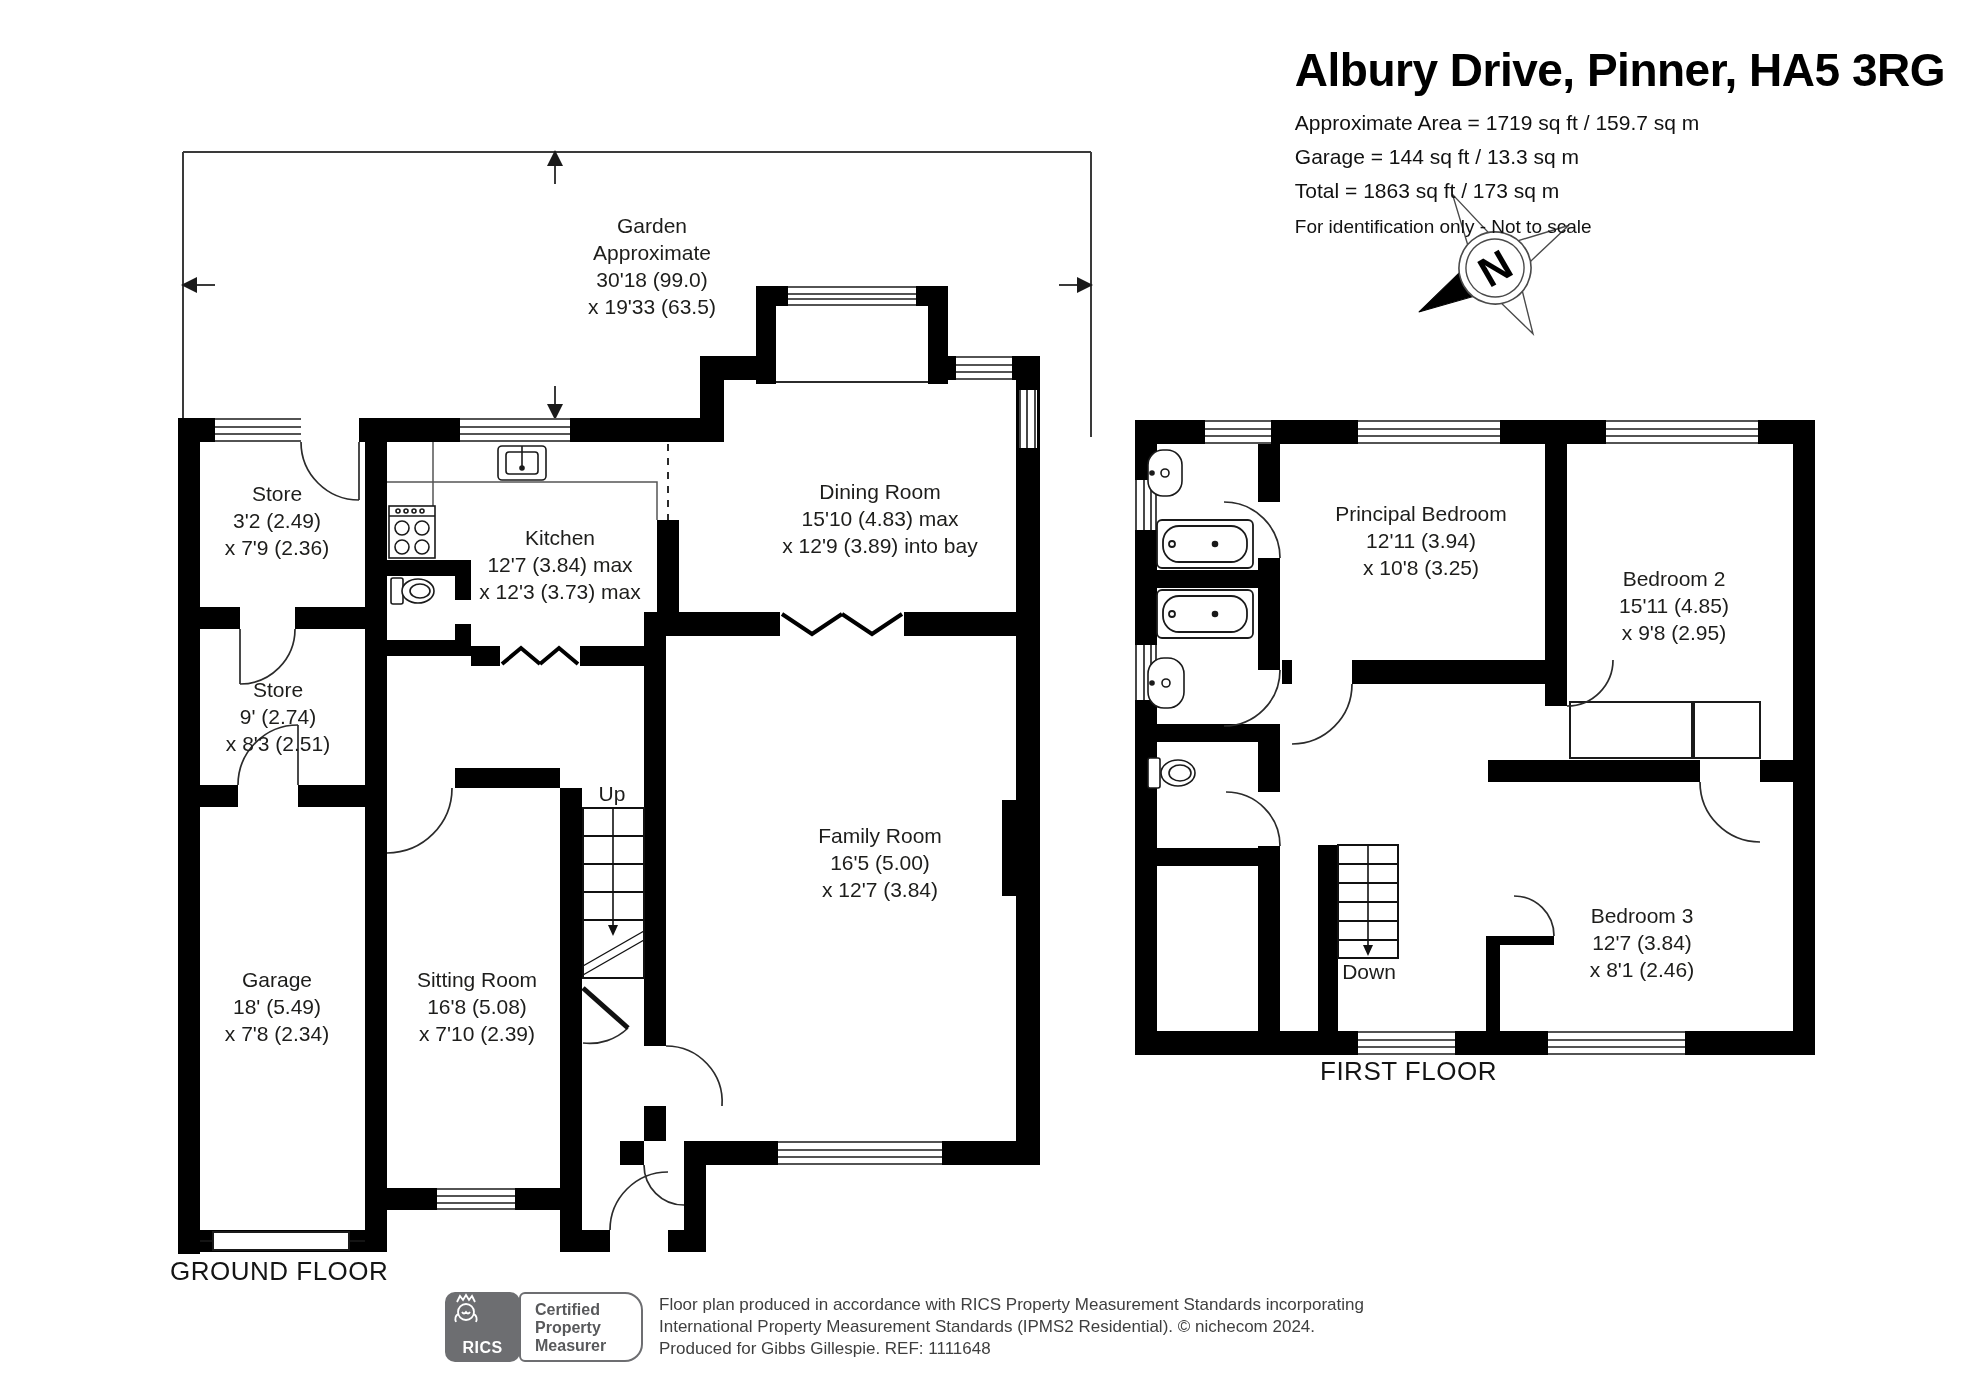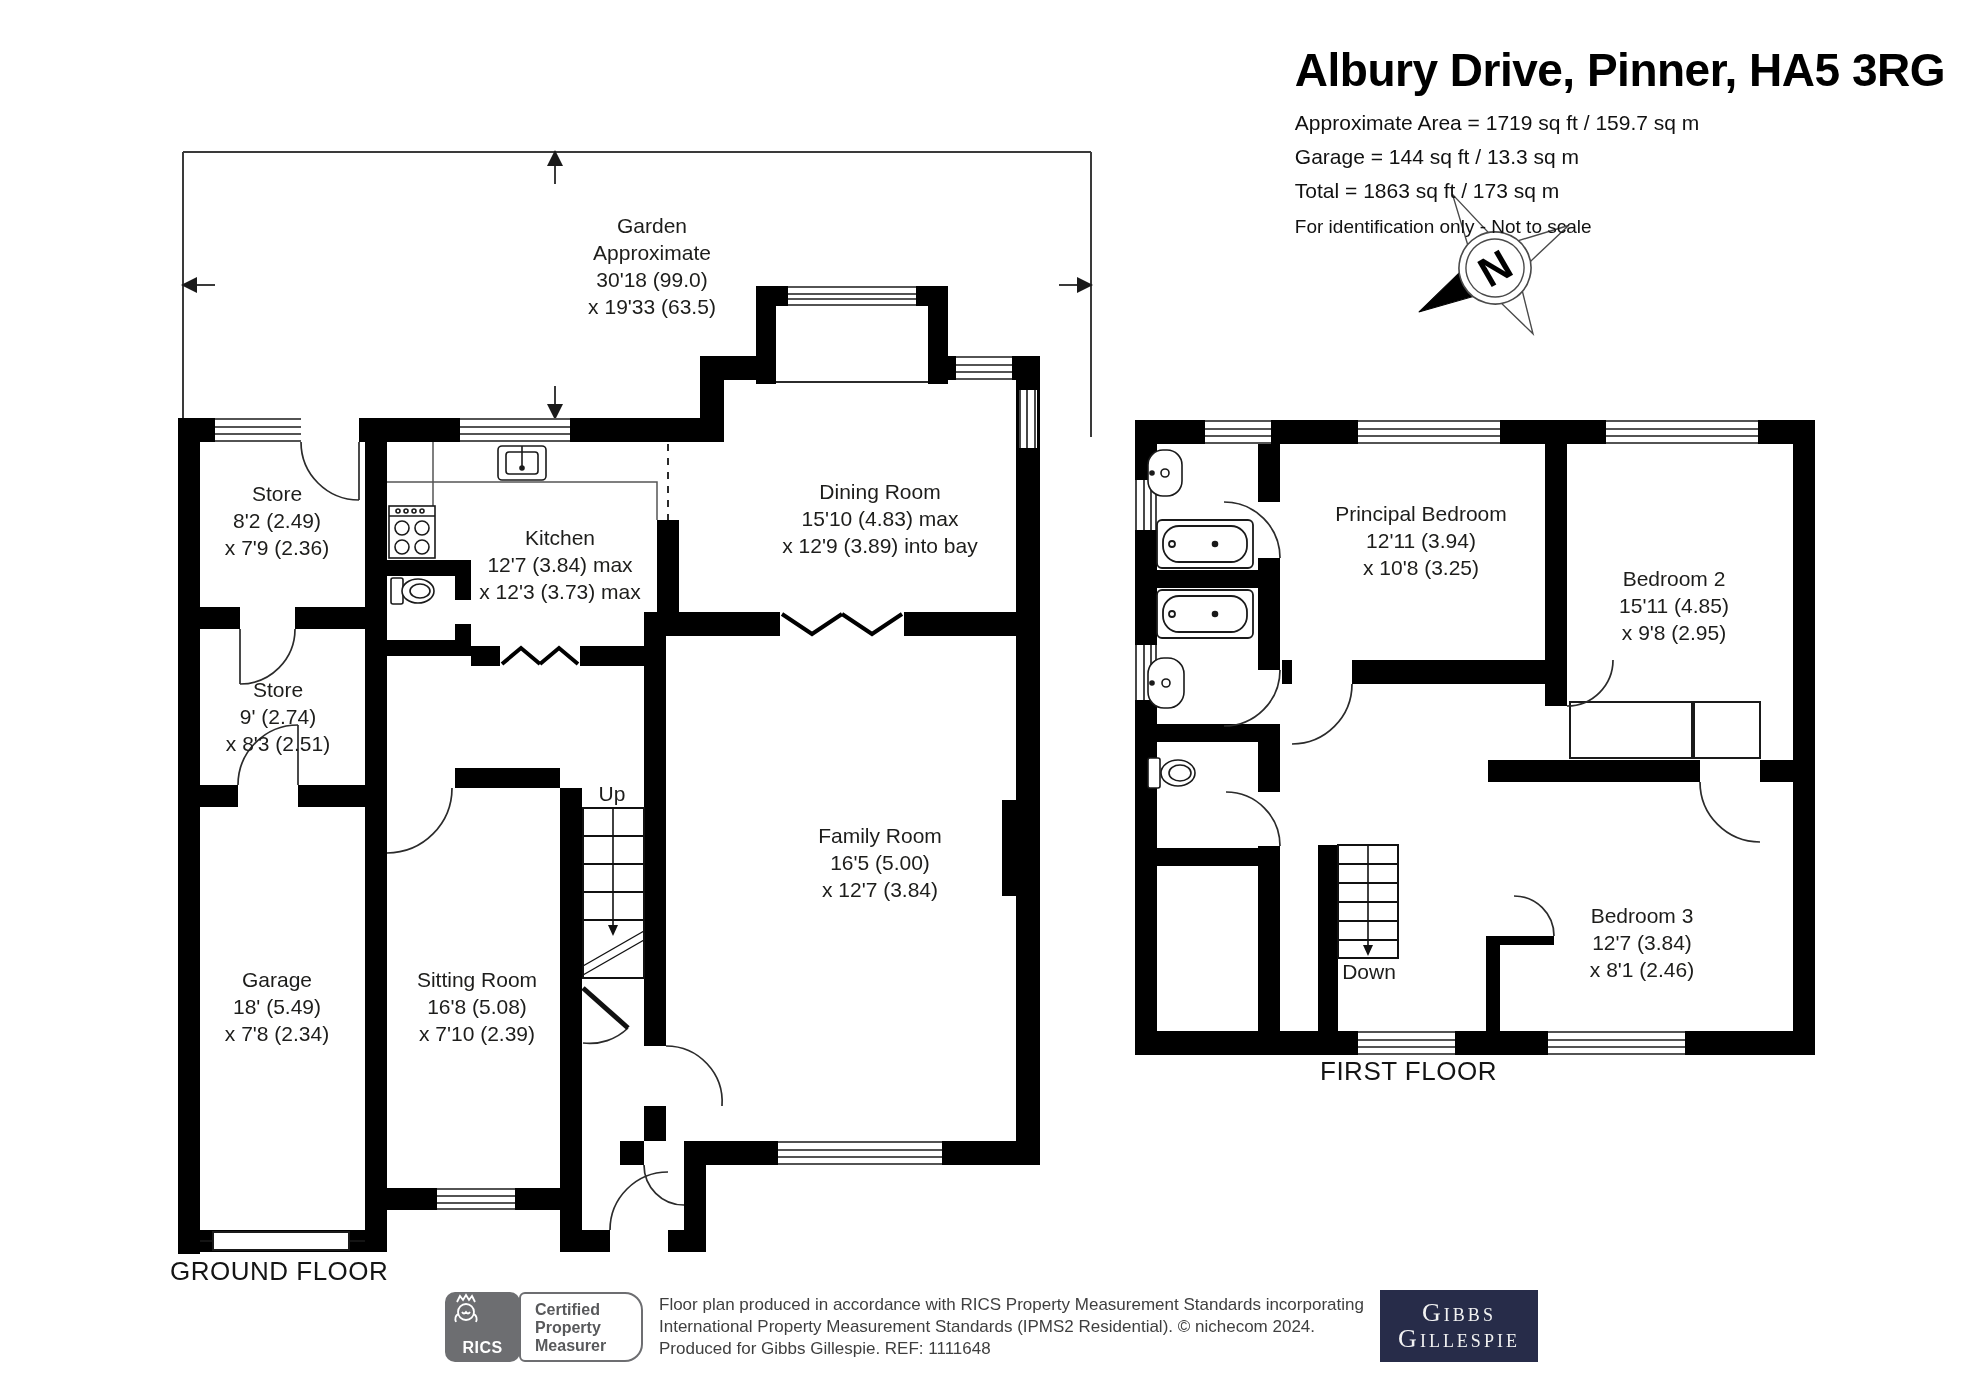--- a/index.html
+++ b/index.html
@@ -342,21 +342,21 @@
 
   <div class="room-label" style="left:652px;top:212px">
     <span>Garden</span>
     <span>Approximate</span>
     <span>30'18 (99.0)</span>
     <span>x 19'33 (63.5)</span>
   </div>
 
   <div class="room-label" style="left:277px;top:480px">
     <span>Store</span>
-    <span>8'2 (2.49)</span>
+    <span>3'2 (2.49)</span>
     <span>x 7'9 (2.36)</span>
   </div>
   <div class="room-label" style="left:560px;top:524px">
     <span>Kitchen</span>
     <span>12'7 (3.84) max</span>
     <span>x 12'3 (3.73) max</span>
   </div>
   <div class="room-label" style="left:880px;top:478px">
     <span>Dining Room</span>
     <span>15'10 (4.83) max</span>
@@ -423,18 +423,14 @@
     <span>Property</span>
     <span>Measurer</span>
   </div>
 
   <div class="disclaimer">
     <div>Floor plan produced in accordance with RICS Property Measurement Standards incorporating</div>
     <div>International Property Measurement Standards (IPMS2 Residential).   © nichecom 2024.</div>
     <div>Produced for Gibbs Gillespie.   REF: 1111648</div>
   </div>
 
-  <div class="brand-box">
-    <span>Gibbs</span>
-    <span>Gillespie</span>
-  </div>
 
 </div>
 
 </body></html>

